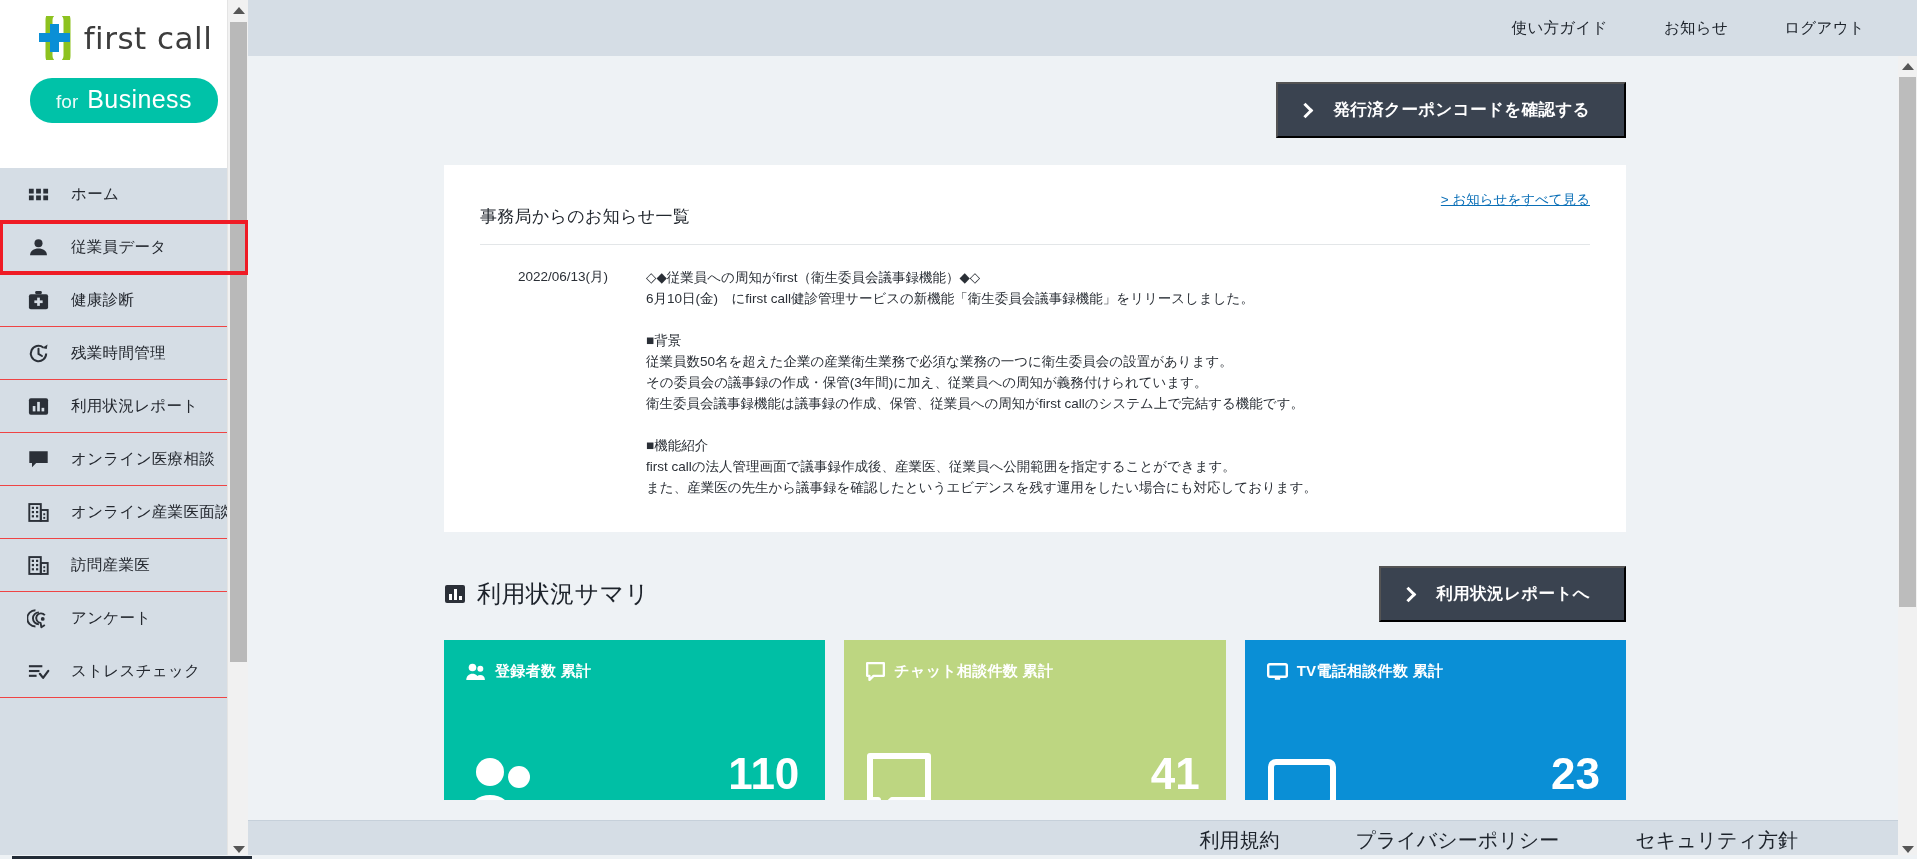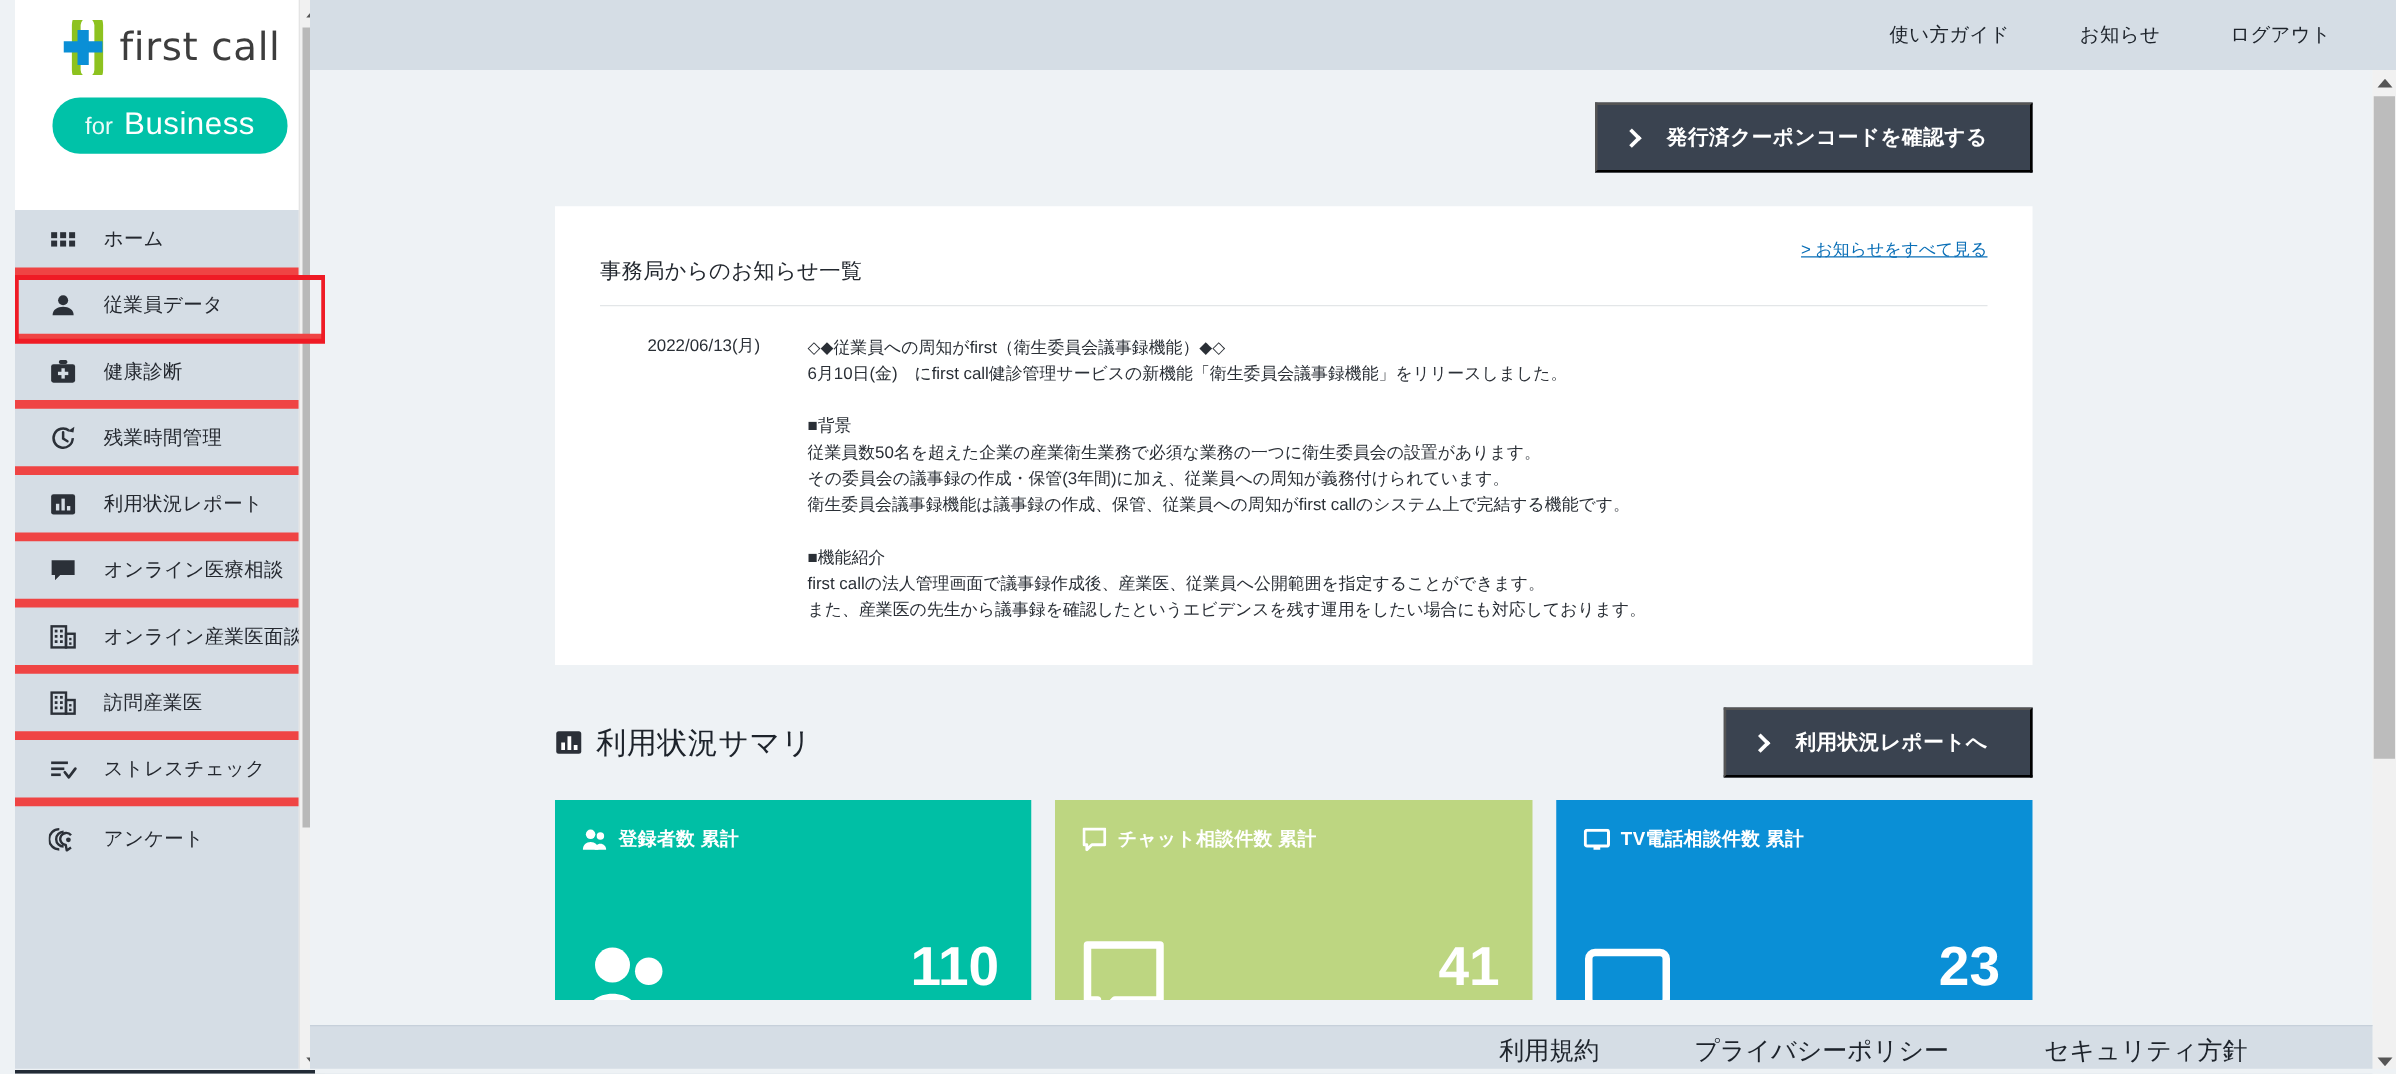--- a/index.html
+++ b/index.html
@@ -6,21 +6,21 @@
   html, body {
     width: 1917px; height: 859px;
     overflow: hidden;
     font-family: "Liberation Sans", "DejaVu Sans", sans-serif;
     background: #eef2f5;
   }
   #app { position: relative; width: 1917px; height: 859px; }
 
   
   #sidebar {
-    position: absolute; left: 12px; top: 0;
+    position: absolute; left: 0; top: 0;
     width: 248px; height: 859px;
     background: #d5dde5;
     overflow: hidden;
   }
   .logo-area {
     height: 168px; background: #ffffff;
     display: flex; flex-direction: column;
     align-items: center; justify-content: flex-start;
     padding-top: 10px;
   }
@@ -39,21 +39,21 @@
   }
   .biz-pill .for { font-size: 19px; opacity: .92; }
   .biz-pill .bus { font-size: 25px; letter-spacing: .4px; }
 
   .nav-list { list-style: none; }
   .nav-item {
     height: 53px;
     display: flex; align-items: center;
     padding-left: 26px;
     gap: 20px;
-    border-bottom: 7px solid #ef4444;
+    border-bottom: 1px solid #ef4444;
     cursor: pointer;
     position: relative;
   }
   .nav-item .nav-ico {
     width: 25px; height: 25px;
     display: flex; align-items: center; justify-content: center;
     color: #2b3038; flex: 0 0 25px;
   }
   .nav-item .nav-ico svg { display: block; }
   .nav-label { font-size: 15.5px; color: #24282f; letter-spacing: .3px; white-space: nowrap; }
@@ -305,41 +305,41 @@
               <rect x="5" y="10.4" width="2.3" height="2.3" fill="#2b3038"></rect>
               <rect x="9.4" y="10.4" width="2.3" height="2.3" fill="#2b3038"></rect>
               <rect x="5" y="14.8" width="2.3" height="2.3" fill="#2b3038"></rect>
               <rect x="9.4" y="14.8" width="2.3" height="2.3" fill="#2b3038"></rect>
               <rect x="17" y="12.8" width="2" height="2" fill="#2b3038"></rect>
               <rect x="17" y="16.6" width="2" height="2" fill="#2b3038"></rect>
             </svg>
           </span>
           <span class="nav-label">訪問産業医</span>
         </li>
+        <li class="nav-item no-border">
+          <span class="nav-ico">
+            <svg width="23" height="23" viewBox="0 0 24 24">
+              <path d="M8.8 3.4a8.4 8.4 0 0 0 0 17" fill="none" stroke="#2b3038" stroke-width="2"></path>
+              <path d="M12.4 5.6a6.2 6.2 0 0 0 0 12.4" fill="none" stroke="#2b3038" stroke-width="2"></path>
+              <path d="M18.6 8.6a5 5 0 1 0-4.4 8 L15 21.2 l3.6-2.4" fill="none" stroke="#2b3038" stroke-width="2" stroke-linejoin="round"></path>
+              <circle cx="16.4" cy="12.4" r="2" fill="#2b3038"></circle>
+            </svg>
+          </span>
+          <span class="nav-label">アンケート</span>
+        </li>
         <li class="nav-item">
           <span class="nav-ico">
             <svg width="23" height="23" viewBox="0 0 24 24">
               <rect x="2" y="5.4" width="14" height="2.2" fill="#2b3038"></rect>
               <rect x="2" y="10.4" width="11" height="2.2" fill="#2b3038"></rect>
               <rect x="2" y="15.4" width="8" height="2.2" fill="#2b3038"></rect>
               <path d="M13.4 14.4 L16.8 18.6 L22.2 11.4" fill="none" stroke="#2b3038" stroke-width="2.3" stroke-linecap="round" stroke-linejoin="round"></path>
             </svg>
           </span>
           <span class="nav-label">ストレスチェック</span>
-        </li>
-        <li class="nav-item no-border">
-          <span class="nav-ico">
-            <svg width="23" height="23" viewBox="0 0 24 24">
-              <path d="M8.8 3.4a8.4 8.4 0 0 0 0 17" fill="none" stroke="#2b3038" stroke-width="2"></path>
-              <path d="M12.4 5.6a6.2 6.2 0 0 0 0 12.4" fill="none" stroke="#2b3038" stroke-width="2"></path>
-              <path d="M18.6 8.6a5 5 0 1 0-4.4 8 L15 21.2 l3.6-2.4" fill="none" stroke="#2b3038" stroke-width="2" stroke-linejoin="round"></path>
-              <circle cx="16.4" cy="12.4" r="2" fill="#2b3038"></circle>
-            </svg>
-          </span>
-          <span class="nav-label">アンケート</span>
         </li>
       </ul>
 
     <div id="sb-scroll">
       <div class="sb-arrow top">
           <i class="tri up"></i>
         </div>
       <div id="sb-thumb"></div>
       <div class="sb-arrow bot">
           <i class="tri down"></i>

